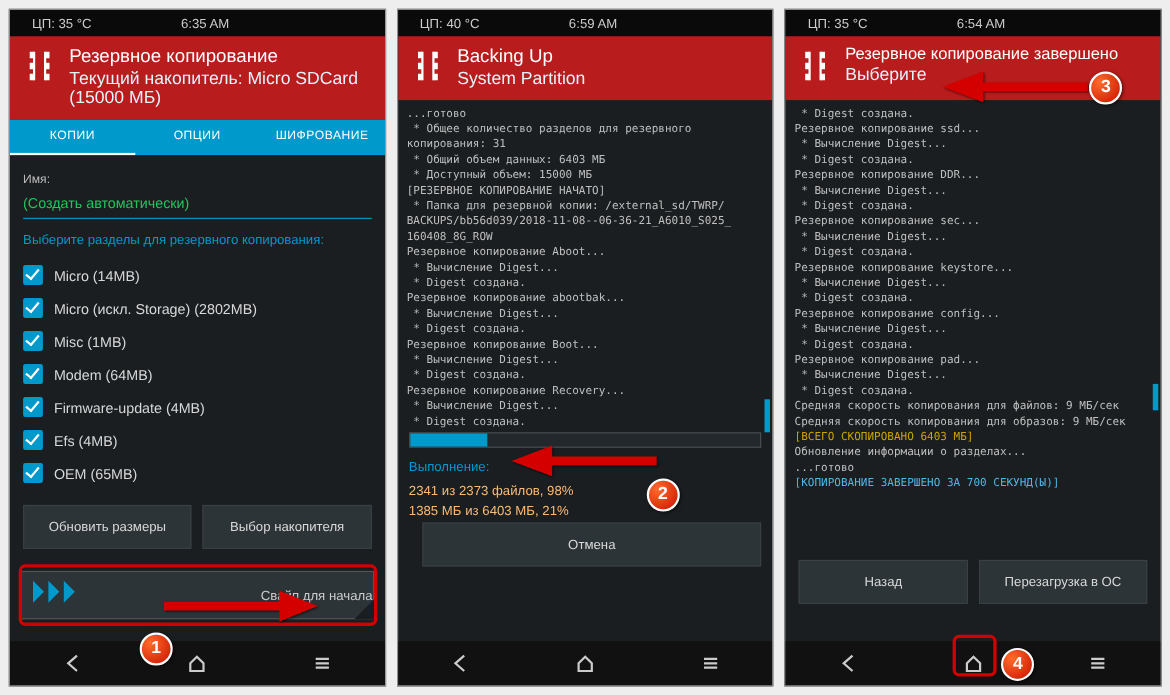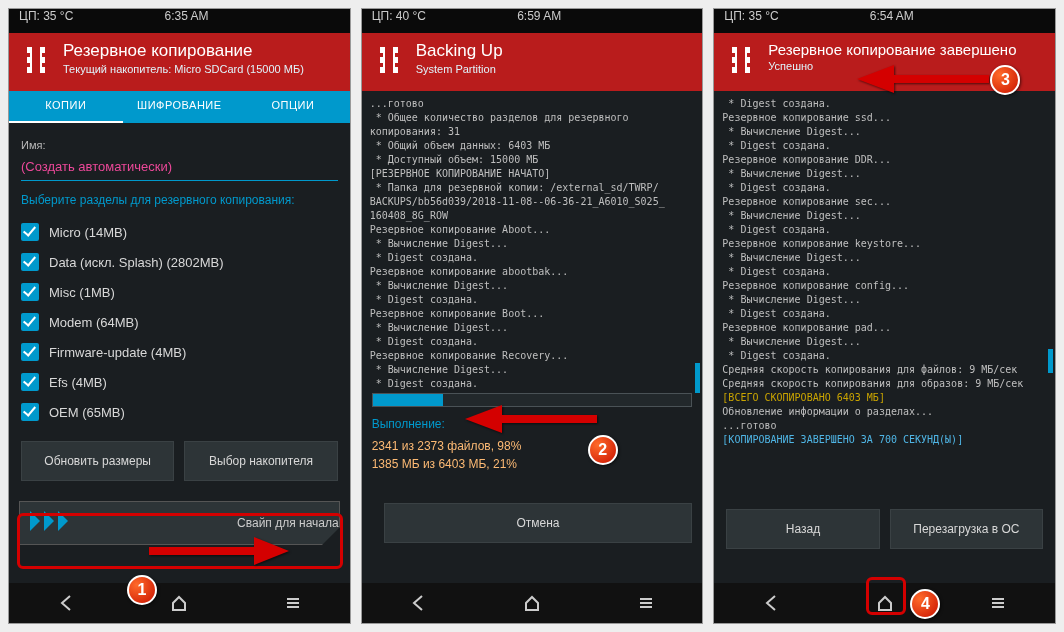--- a/index.html
+++ b/index.html
@@ -25,22 +25,22 @@
     position: relative;
     overflow: hidden;
     color: #d0d0d0;
     font-size: 12px;
   }
   .statusbar {
     height: 24px;
     background: #0a0a0a;
     color: #ccc;
     display: flex;
-    align-items: flex-start;
-    padding: 0 10px;
+    align-items: center;
+    padding: 0 20px;
     font-size: 12px;
   }
   .statusbar .cpu { flex: 0 0 auto; }
   .statusbar .time { flex: 1; text-align: center; margin-left: -40px;}
   .header {
     background: #b91c1c;
     color: #fff;
     padding: 8px 10px 10px 10px;
     display: flex;
     align-items: flex-start;
@@ -52,21 +52,21 @@
     margin-top: 2px;
   }
   .header .logo svg { display: block; }
   .header-text .title {
     font-size: 17px;
     font-weight: normal;
     color: #fff;
     margin-bottom: 2px;
   }
   .header-text .subtitle {
-    font-size: 11px;
+    font-size: 16px;
     color: #e0f4fc;
   }
   .tabs {
     display: flex;
     background: #0099cc;
     color: #fff;
     font-size: 11px;
   }
   .tabs .tab {
     flex: 1;
@@ -83,21 +83,21 @@
     padding: 10px 12px;
     color: #bbb;
   }
   .section-label {
     font-size: 11px;
     color: #bbb;
     margin: 6px 0 4px 0;
   }
   .input-line {
     font-size: 13px;
-    color: #ec4899;
+    color: #22c55e;
     border-bottom: 1px solid #0099cc;
     padding: 4px 0 6px 0;
     margin-bottom: 12px;
   }
   .prompt {
     color: #0099cc;
     font-size: 12px;
     margin-bottom: 10px;
   }
   .check-list { }
@@ -268,35 +268,35 @@
             </g>
           </svg>
       </span>
       <div class="header-text">
         <div class="title">Резервное копирование</div>
         <div class="subtitle">Текущий накопитель: Micro SDCard (15000 МБ)</div>
       </div>
     </div>
     <div class="tabs">
       <div class="tab active">КОПИИ</div>
+      <div class="tab">ОПЦИИ</div>
       <div class="tab">ШИФРОВАНИЕ</div>
-      <div class="tab">ОПЦИИ</div>
     </div>
     <div class="body">
       <div class="section-label">Имя:</div>
       <div class="input-line">(Создать автоматически)</div>
       <div class="prompt">Выберите разделы для резервного копирования:</div>
       <div class="check-list">
         <div class="check-item">
             <span class="checkbox"></span>
             <span class="check-label">Micro (14MB)</span>
           </div>
         <div class="check-item">
             <span class="checkbox"></span>
-            <span class="check-label">Data (искл. Splash) (2802MB)</span>
+            <span class="check-label">Micro (искл. Storage) (2802MB)</span>
           </div>
         <div class="check-item">
             <span class="checkbox"></span>
             <span class="check-label">Misc (1MB)</span>
           </div>
         <div class="check-item">
             <span class="checkbox"></span>
             <span class="check-label">Modem (64MB)</span>
           </div>
         <div class="check-item">
@@ -405,21 +405,21 @@
  * Вычисление Digest...
  * Digest создана.
 Резервное копирование System...</div>
     <div class="progress-wrap">
       <div class="progress">
         <div class="fill" id="pfill" style="width: 22%;"></div>
       </div>
       <div class="progress-label">Выполнение:</div>
       <div class="progress-text">2341 из 2373 файлов, 98%</div>
       <div class="progress-text">1385 МБ из 6403 МБ, 21%</div>
-      <div class="btn-row" style="margin-top:32px; justify-content:center;padding-left:12px;">
+      <div class="btn-row" style="margin-top:4px; justify-content:center;padding-left:12px;">
         <div class="btn btn-single">Отмена</div>
       </div>
     </div>
     <div class="navbar">
       <span class="nicon">
           <svg width="18" height="18" viewBox="0 0 18 18">
             <path d="M13 2 L5 9 L13 16" fill="none" stroke="#ccc" stroke-width="2"></path>
           </svg>
         </span>
       <span class="nicon">
@@ -458,21 +458,21 @@
             <g fill="none" stroke="#fff" stroke-width="2">
               <path d="M12 4 L12 30 M22 4 L22 30"></path>
               <path d="M8 4 L12 4 L12 10 L8 10 Z M26 4 L22 4 L22 10 L26 10 Z" fill="#fff" stroke="none"></path>
               <path d="M8 14 L12 14 L12 20 L8 20 Z M26 14 L22 14 L22 20 L26 20 Z" fill="#fff" stroke="none"></path>
               <path d="M8 24 L12 24 L12 30 L8 30 Z M26 24 L22 24 L22 30 L26 30 Z" fill="#fff" stroke="none"></path>
             </g>
           </svg>
       </span>
       <div class="header-text">
         <div class="title" style="font-size:15px;">Резервное копирование завершено</div>
-        <div class="subtitle">Успешно</div>
+        <div class="subtitle">Выберите</div>
       </div>
     </div>
     <div class="log log3" id="log3"> * Digest создана.
 Резервное копирование ssd...
  * Вычисление Digest...
  * Digest создана.
 Резервное копирование DDR...
  * Вычисление Digest...
  * Digest создана.
 Резервное копирование sec...

